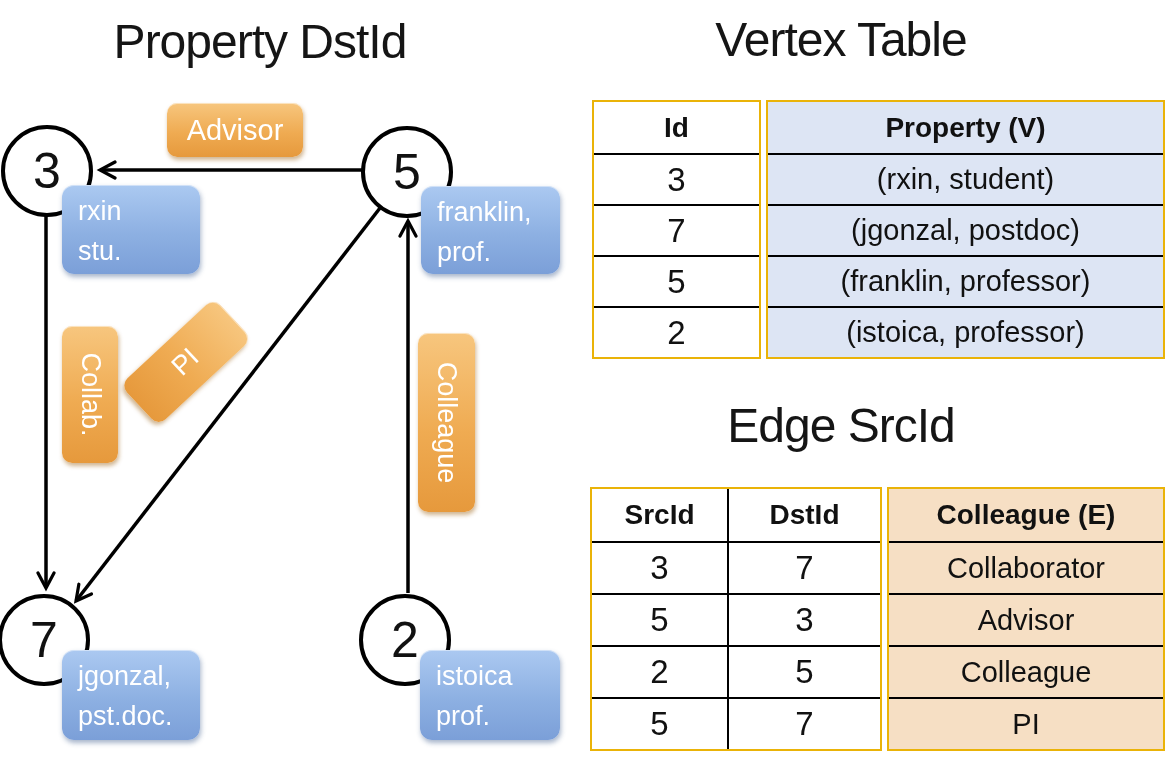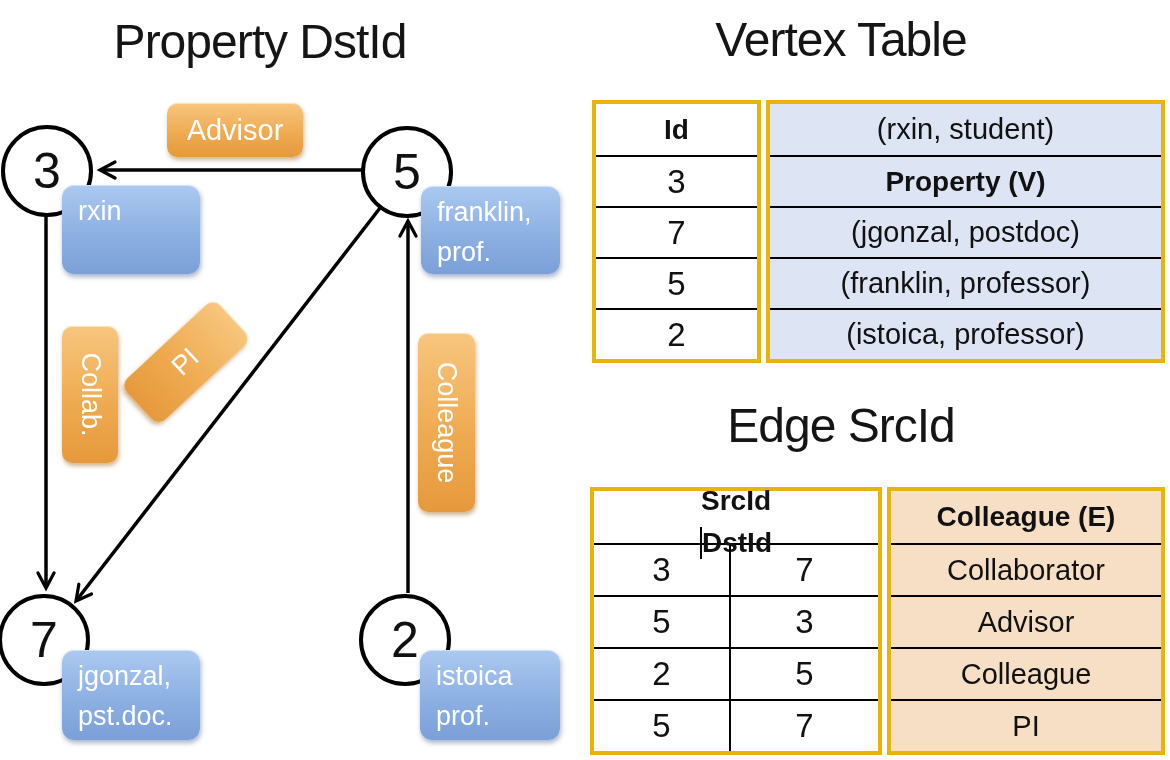--- a/index.html
+++ b/index.html
@@ -30,21 +30,21 @@
     position:absolute;z-index:3;border-radius:10px;
     background:linear-gradient(180deg,#f7c67e 0%,#efab52 55%,#e6993c 100%);
     box-shadow:1px 3px 4px rgba(150,90,10,.45), inset 0 1px 0 rgba(255,255,255,.5);
     color:#fff;display:flex;align-items:center;justify-content:center;
     box-sizing:border-box;
   }
   .ebox .vtext{transform:rotate(90deg);font-size:27px;white-space:nowrap;}
   .ebox .vtext-up{transform:rotate(-90deg);font-size:27px;white-space:nowrap;}
   
   .ttable{
-    position:absolute;box-sizing:border-box;border:4px solid #eab308;background:#fff;
+    position:absolute;box-sizing:border-box;border:2px solid #eab308;background:#fff;
   }
   .ttable .cell{
     box-sizing:border-box;height:51px;display:flex;align-items:center;justify-content:center;
     font-size:29px;border-top:2px solid #000;
   }
   .ttable .cell:first-child{border-top:none;}
   .ttable .cell.hdr{font-weight:bold;font-size:28px;}
   .ttable .cell.num{font-size:33px;}
   .ttable.etab .cell{height:52px;}
   .vfill{background:#dde5f4;}
@@ -80,20 +80,21 @@
   </div>
   <div class="vcircle" style="left:-2px;top:594px;">
     <span>7</span>
   </div>
   <div class="vcircle" style="left:359px;top:594px;">
     <span>2</span>
   </div>
 
   <div class="vbox" style="left:62px;top:185px;width:138px;height:89px;">
     <div>rxin</div>
+    <div>stu.</div>
   </div>
   <div class="vbox" style="left:421px;top:186px;width:139px;height:88px;">
     <div>franklin,</div>
     <div>prof.</div>
   </div>
   <div class="vbox" style="left:62px;top:650px;width:138px;height:90px;">
     <div>jgonzal,</div>
     <div>pst.doc.</div>
   </div>
   <div class="vbox" style="left:420px;top:650px;width:140px;height:90px;">
@@ -118,31 +119,31 @@
 
   <div class="ttable" style="left:592px;top:100px;width:169px;">
     <div class="cell hdr">Id</div>
     <div class="cell num">3</div>
     <div class="cell num">7</div>
     <div class="cell num">5</div>
     <div class="cell num">2</div>
   </div>
 
   <div class="ttable vfill" style="left:766px;top:100px;width:399px;">
+    <div class="cell hdr">Property (V)</div>
     <div class="cell">(rxin, student)</div>
-    <div class="cell hdr">Property (V)</div>
     <div class="cell">(jgonzal, postdoc)</div>
     <div class="cell">(franklin, professor)</div>
     <div class="cell">(istoica, professor)</div>
   </div>
 
   <div class="title" style="left:585px;top:398px;width:512px;">Edge SrcId</div>
 
   <div class="ttable etab" style="left:590px;top:487px;width:292px;">
-    <div class="cell tworow" style="padding:0;flex-direction:column;">
+    <div class="cell tworow" style="padding:0;">
       <div class="c hdr" style="width:135px;height:100%;font-weight:bold;font-size:28px;">SrcId</div>
       <div class="c right hdr" style="flex:1;height:100%;font-weight:bold;font-size:28px;">DstId</div>
     </div>
     <div class="cell tworow" style="padding:0;">
       <div class="c num" style="width:135px;height:100%;font-size:33px;">3</div>
       <div class="c right num" style="flex:1;height:100%;font-size:33px;">7</div>
     </div>
     <div class="cell tworow" style="padding:0;">
       <div class="c num" style="width:135px;height:100%;font-size:33px;">5</div>
       <div class="c right num" style="flex:1;height:100%;font-size:33px;">3</div>

